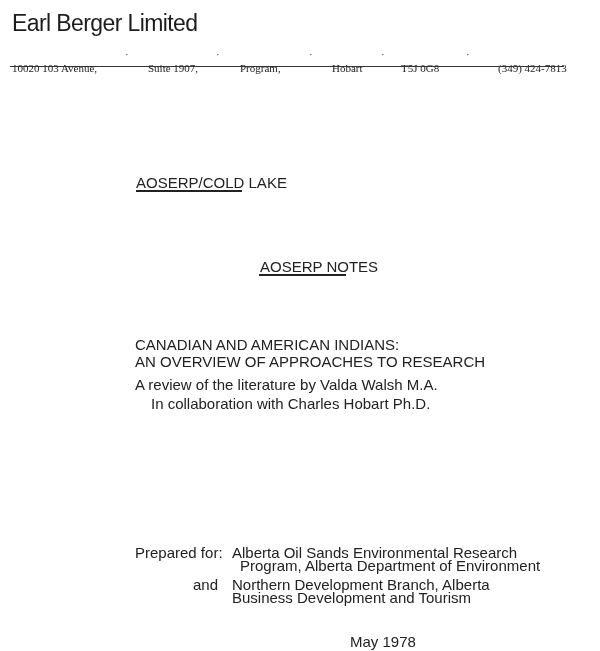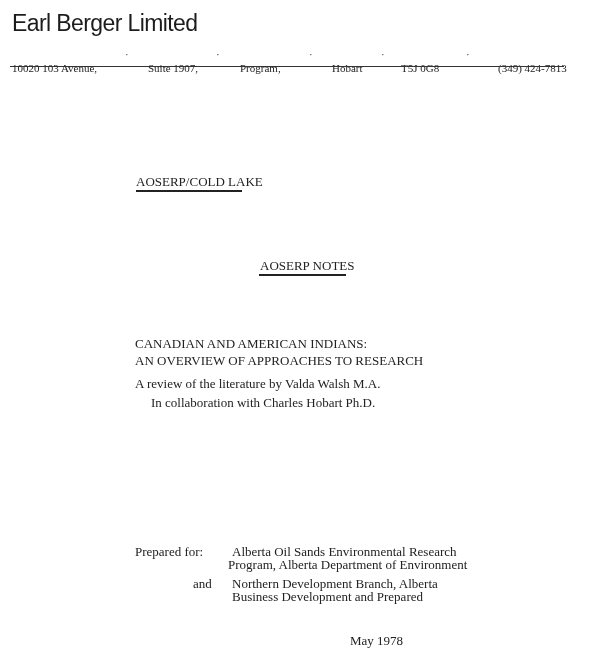--- a/index.html
+++ b/index.html
@@ -8,21 +8,21 @@
     position: absolute; left: 12px; top: 10px;
     font-family: Liberation Sans, sans-serif; font-size: 23px; letter-spacing: -0.6px;
     font-weight: normal; color: #1c1c1c;
   }
   .addr {
     position: absolute; top: 62px; font-family: "Liberation Serif", serif;
     font-size: 11px; color: #222; white-space: nowrap;
   }
   .dot { position: absolute; top: 48px; font-family: "Liberation Serif", serif; font-size: 11px; color: #333; }
   .rule { position: absolute; left: 10px; top: 66px; width: 554px; height: 1px; background: #333; }
-  .mono { font-family: Liberation Serif, serif; font-size: 13px; color: #222; position: absolute; white-space: nowrap; }
+  .mono { font-family: Liberation Sans, sans-serif; font-size: 15px; color: #222; position: absolute; white-space: nowrap; }
   .uline { position: absolute; height: 2px; background: #222; }
 </style>
 </head>
 <body>
 
 <div>
   <div class="letterhead-name">Earl Berger Limited</div>
   <span class="addr" style="left:12px">10020 103 Avenue,</span>
   <span class="dot" style="left:125px">·</span>
   <span class="addr" style="left:148px">Suite 1907,</span>
@@ -44,19 +44,19 @@
   <span class="mono" style="left:260px;top:258px">AOSERP NOTES</span>
   <div class="uline" style="left:259px;top:274px;width:87px"></div>
 
   <span class="mono" style="left:135px;top:336px">CANADIAN AND AMERICAN INDIANS:</span>
   <span class="mono" style="left:135px;top:353px">AN OVERVIEW OF APPROACHES TO RESEARCH</span>
   <span class="mono" style="left:135px;top:376px">A review of the literature by Valda Walsh M.A.</span>
   <span class="mono" style="left:151px;top:395px">In collaboration with Charles Hobart Ph.D.</span>
 
   <span class="mono" style="left:135px;top:544px">Prepared for:</span>
   <span class="mono" style="left:232px;top:544px">Alberta Oil Sands Environmental Research</span>
-  <span class="mono" style="left:228px;top:557px">Program, Alberta Department of Environment</span>
+  <span class="mono" style="left:240px;top:557px">Program, Alberta Department of Environment</span>
   <span class="mono" style="left:193px;top:576px">and</span>
   <span class="mono" style="left:232px;top:576px">Northern Development Branch, Alberta</span>
-  <span class="mono" style="left:232px;top:589px">Business Development and Prepared</span>
+  <span class="mono" style="left:232px;top:589px">Business Development and Tourism</span>
 
   <span class="mono" style="left:350px;top:633px">May 1978</span>
 </div>
 
 </body></html>

